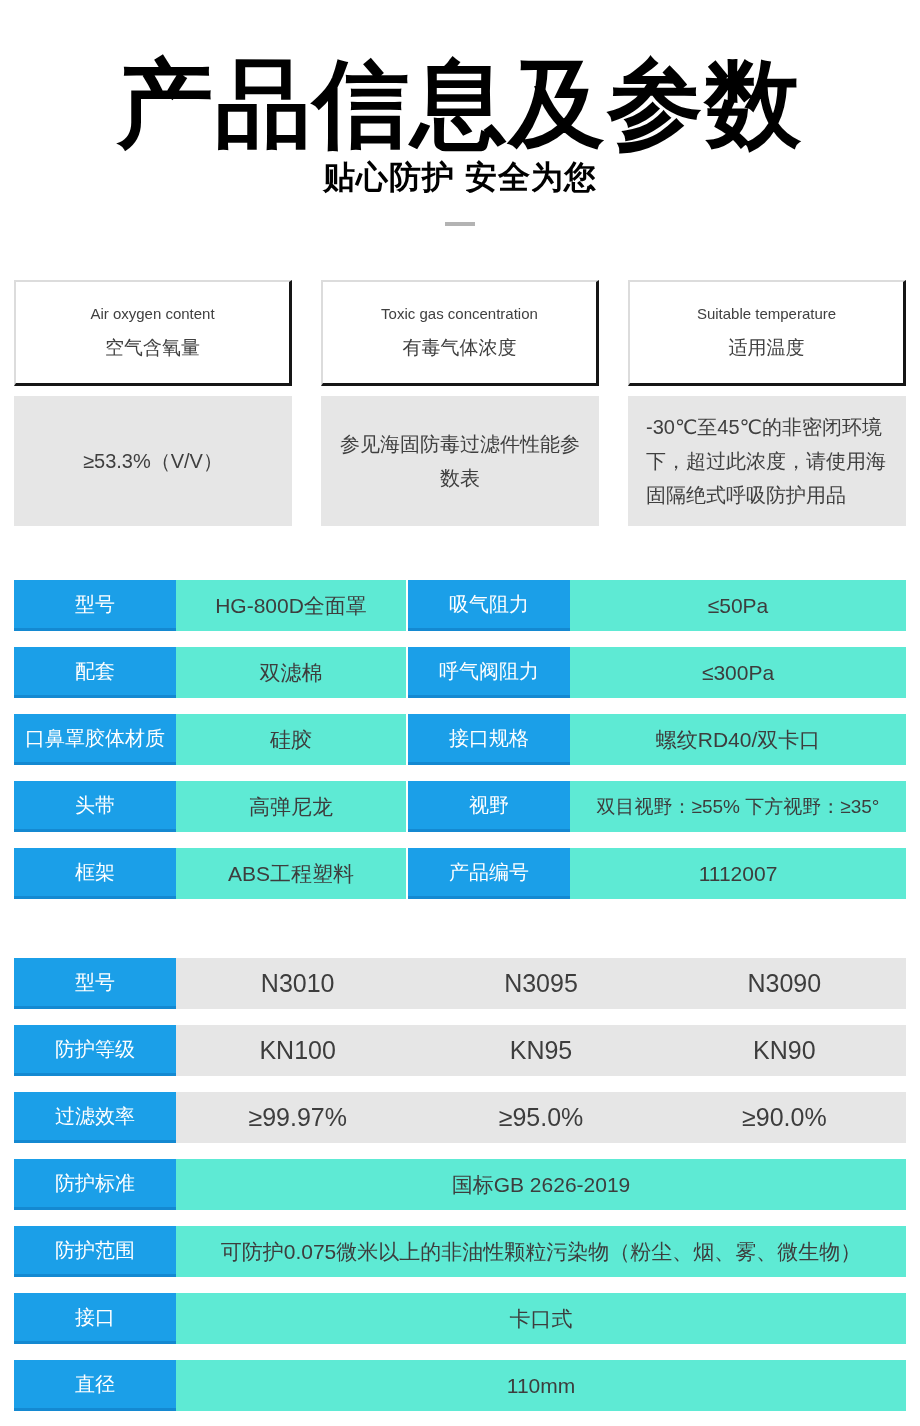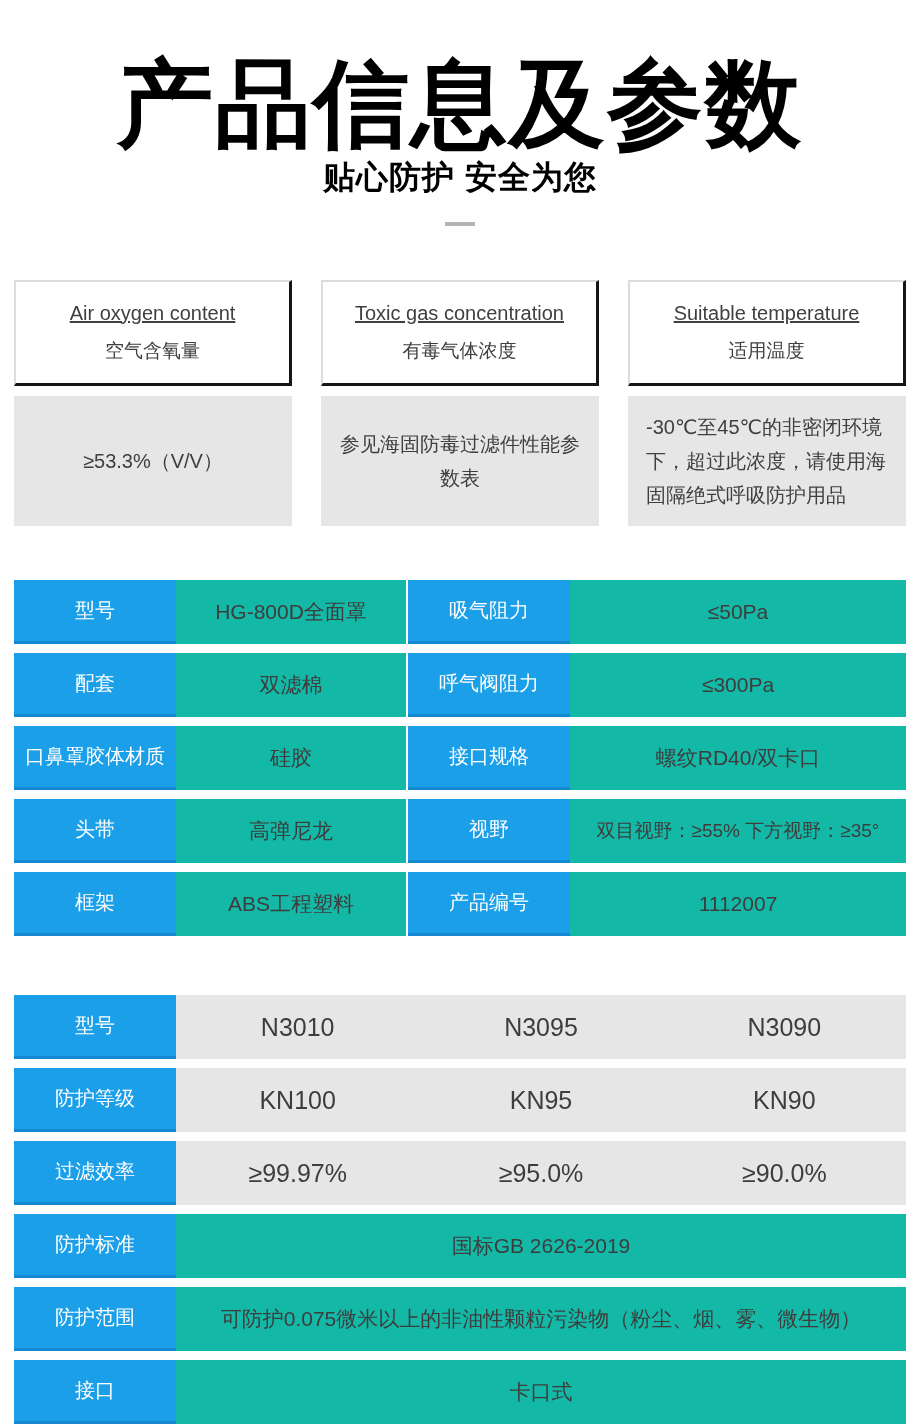--- a/index.html
+++ b/index.html
@@ -33,41 +33,41 @@
     display:grid; grid-template-columns:repeat(3,1fr);
     column-gap:29px; row-gap:10px;
   }
   .info-card-head {
     background:#fff; height:106px;
     border-top:2px solid #dcdcdc; border-left:2px solid #dcdcdc;
     border-right:3px solid #161616; border-bottom:3px solid #161616;
     display:flex; flex-direction:column; align-items:center; justify-content:center;
     gap:13px;
   }
-  .info-card-head .en { font-size:20px; color:#404040;text-decoration:underline; }
+  .info-card-head .en { font-size:15px; color:#404040; }
   .info-card-head .zh { font-size:19px; color:#404040; }
   .info-card-value {
     background:#e6e6e6; min-height:100px;
     display:flex; align-items:center; justify-content:center;
     font-size:20px; color:#3f3f3f; text-align:center;
     padding:14px 18px; line-height:34px;
   }
   .info-card-value.left { justify-content:flex-start; text-align:left; }
 
   
   .spec-table { margin-top:54px; }
-  .spec-row { display:flex; margin-bottom:9px; height:64px; }
+  .spec-row { display:flex; margin-bottom:16px; height:51px; }
   .cell-label {
     background:#1b9fe8; border-bottom:3px solid #1489d1;
     color:#ffffff; font-size:20px;
     display:flex; align-items:center; justify-content:center;
     flex:0 0 162px; text-align:center;
   }
   .cell-value {
-    background:#14b8a6; color:#3d3d3d; font-size:21px;
+    background:#5eead4; color:#3d3d3d; font-size:21px;
     display:flex; align-items:center; justify-content:center;
     text-align:center;
   }
   
   .t1 .v1 { flex:0 0 230px; }
   .t1 .l2 { margin-left:2px; }
   .t1 .v2 { flex:1 1 auto; }
   .t1 .v2.tight { font-size:19px; white-space:nowrap; }
 
   

